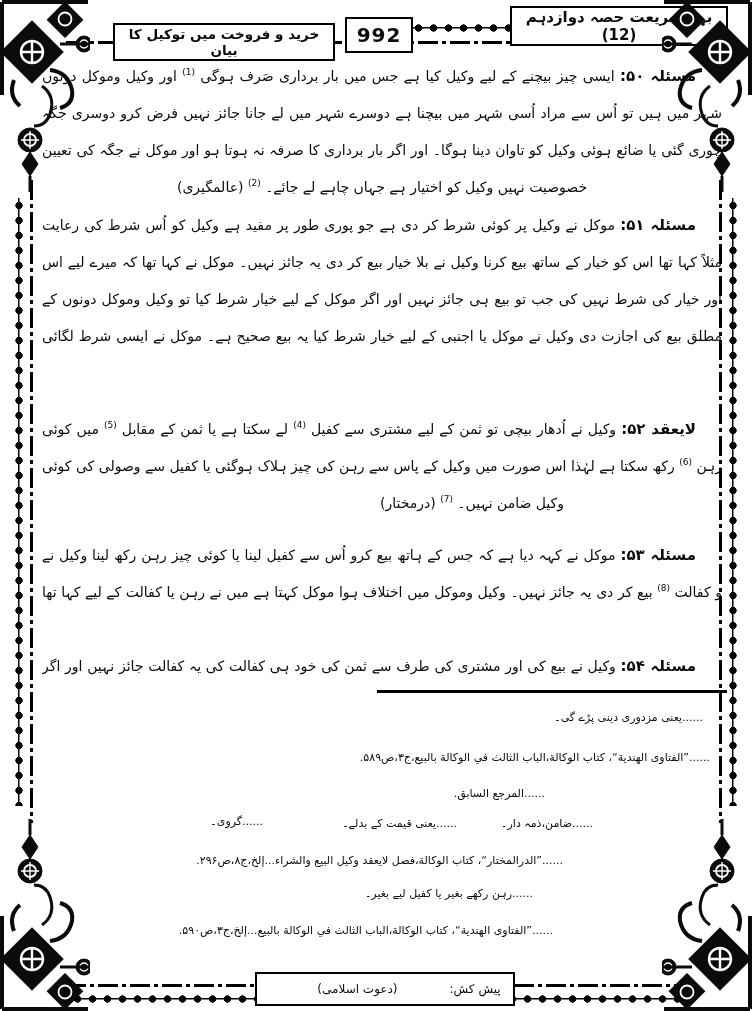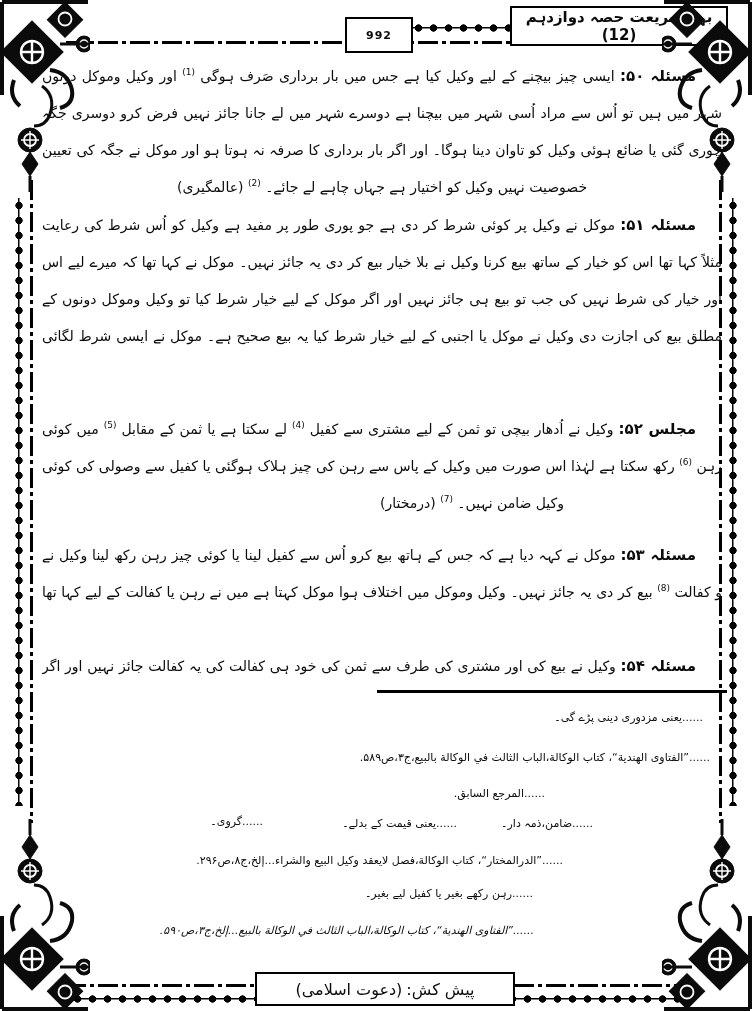--- a/index.html
+++ b/index.html
@@ -36,25 +36,25 @@
   .corner.tr{right:0;top:0;transform:scaleX(-1);}
   .corner.bl{left:0;bottom:0;transform:scaleY(-1);}
   .corner.br{right:0;bottom:0;transform:scale(-1,-1);}
   
   .hbox{
     position:absolute;z-index:2;background:#fff;border:2.5px solid #000;
     display:flex;align-items:center;justify-content:center;
     direction:rtl;font-weight:bold;text-align:center;
   }
   .box-book{left:510px;top:6px;width:214px;height:36px;font-size:15px;}
-  .box-page{left:345px;top:17px;width:64px;height:32px;font-size:11px;letter-spacing:1px;}
+  .box-page{left:345px;top:17px;width:64px;height:32px;font-size:20px;letter-spacing:1px;}
   .box-chapter{left:113px;top:23px;width:218px;height:34px;font-size:13.5px;}
   .box-footer{left:255px;top:972px;width:256px;height:30px;font-size:12.5px;gap:4px;}
   .box-footer .org{font-size:13.5px;font-weight:bold;}
-  .box-footer .lbl,.box-footer .sfx{font-weight:normal;font-size:16px;}
+  .box-footer .lbl,.box-footer .sfx{font-weight:normal;font-size:12px;margin-left:48px;}
   
   .main-text{position:absolute;left:42px;right:30px;top:0;height:100%;}
   .para{position:absolute;left:0;right:0;}
   .t-line{
     direction:rtl;text-align:justify;text-align-last:justify;
     height:37px;line-height:37px;font-size:14px;overflow:hidden;
   }
   .t-line.first{padding-right:26px;}
   .t-line.c{text-align:center;text-align-last:center;}
   .t-line.cr{text-align:center;text-align-last:center;padding-left:150px;}
@@ -170,39 +170,42 @@
 
   <div class="dashdot-h" style="left:66px;right:66px;top:41px;"></div>
   <div class="beads-h" style="left:411px;width:99px;top:23px;"></div>
 
   <div class="hbox box-book">
     <span>بہارشریعت حصہ دوازدہم (12)</span>
   </div>
   <div class="hbox box-page">
     <span>992</span>
   </div>
+  <div class="hbox box-chapter">
+    <span>خرید و فروخت میں توکیل کا بیان</span>
+  </div>
 
   <div class="main-text">
 
     <div class="para" style="top:58px;">
       <div class="t-line first supify"><span class="masala">مسئلہ ۵۰:</span> <span>ایسی چیز بیچنے کے لیے وکیل کیا ہے جس میں بار برداری صَرف ہوگی <sup>(1)</sup> اور وکیل وموکل دونوں ایک ہی</span></div>
       <div class="t-line supify">شہر میں ہیں تو اُس سے مراد اُسی شہر میں بیچنا ہے دوسرے شہر میں لے جانا جائز نہیں فرض کرو دوسری جگہ بار کرا کے لے گیا اور</div>
       <div class="t-line supify">چوری گئی یا ضائع ہوئی وکیل کو تاوان دینا ہوگا۔ اور اگر بار برداری کا صرفہ نہ ہوتا ہو اور موکل نے جگہ کی تعیین نہیں کی ہے تو اس شہر کی</div>
       <div class="t-line c supify">خصوصیت نہیں وکیل کو اختیار ہے جہاں چاہے لے جائے۔ <sup>(2)</sup> (عالمگیری)</div>
     </div>
 
     <div class="para" style="top:207px;">
       <div class="t-line first supify"><span class="masala">مسئلہ ۵۱:</span> <span>موکل نے وکیل پر کوئی شرط کر دی ہے جو پوری طور پر مفید ہے وکیل کو اُس شرط کی رعایت واجب ہے</span></div>
       <div class="t-line supify">مثلاً کہا تھا اس کو خیار کے ساتھ بیع کرنا وکیل نے بلا خیار بیع کر دی یہ جائز نہیں۔ موکل نے کہا تھا کہ میرے لیے اس میں خیار رکھنا</div>
       <div class="t-line supify">اور خیار کی شرط نہیں کی جب تو بیع ہی جائز نہیں اور اگر موکل کے لیے خیار شرط کیا تو وکیل وموکل دونوں کے لیے ہوگا۔ موکل نے</div>
       <div class="t-line supify">مطلق بیع کی اجازت دی وکیل نے موکل یا اجنبی کے لیے خیار شرط کیا یہ بیع صحیح ہے۔ موکل نے ایسی شرط لگائی جس کا کوئی فائدہ</div>
     </div>
 
     <div class="para" style="top:411px;">
-      <div class="t-line first supify"><span class="masala">مجلس ۵۲:</span> <span>وکیل نے اُدھار بیچی تو ثمن کے لیے مشتری سے کفیل <sup>(4)</sup> لے سکتا ہے یا ثمن کے مقابل <sup>(5)</sup> میں کوئی چیز</span></div>
+      <div class="t-line first supify"><span class="masala">لايعقد ۵۲:</span> <span>وکیل نے اُدھار بیچی تو ثمن کے لیے مشتری سے کفیل <sup>(4)</sup> لے سکتا ہے یا ثمن کے مقابل <sup>(5)</sup> میں کوئی چیز</span></div>
       <div class="t-line supify">رہن <sup>(6)</sup> رکھ سکتا ہے لہٰذا اس صورت میں وکیل کے پاس سے رہن کی چیز ہلاک ہوگئی یا کفیل سے وصولی کی کوئی صورت ہی نہ رہی تو</div>
       <div class="t-line cr2 supify">وکیل ضامن نہیں۔ <sup>(7)</sup> (درمختار)</div>
     </div>
 
     <div class="para" style="top:537px;">
       <div class="t-line first supify"><span class="masala">مسئلہ ۵۳:</span> <span>موکل نے کہہ دیا ہے کہ جس کے ہاتھ بیع کرو اُس سے کفیل لینا یا کوئی چیز رہن رکھ لینا وکیل نے بغیر رہن</span></div>
       <div class="t-line supify">و کفالت <sup>(8)</sup> بیع کر دی یہ جائز نہیں۔ وکیل وموکل میں اختلاف ہوا موکل کہتا ہے میں نے رہن یا کفالت کے لیے کہا تھا وکیل کہتا</div>
     </div>
 
     <div class="para" style="top:648px;">
@@ -210,21 +213,21 @@
     </div>
 
     <div class="fn" style="top:704px;right:19px;">......یعنی مزدوری دینی پڑے گی۔</div>
     <div class="fn" style="top:744px;right:12px;">......”الفتاوى الهندية“، كتاب الوكالة،الباب الثالث في الوكالة بالبيع،ج۳،ص۵۸۹.</div>
     <div class="fn" style="top:780px;right:177px;">......المرجع السابق.</div>
     <div class="fn" style="top:810px;right:129px;">......ضامن،ذمہ دار۔</div>
     <div class="fn" style="top:810px;right:265px;">......یعنی قیمت کے بدلے۔</div>
     <div class="fn" style="top:808px;right:459px;">......گروی۔</div>
     <div class="fn" style="top:847px;right:159px;">......”الدرالمختار“، كتاب الوكالة،فصل لايعقد وكيل البيع والشراء...إلخ،ج۸،ص۲۹۶.</div>
     <div class="fn" style="top:880px;right:189px;">......رہن رکھے بغیر یا کفیل لیے بغیر۔</div>
-    <div class="fn" style="top:917px;right:188px;font-style:italic;">......”الفتاوى الهندية“، كتاب الوكالة،الباب الثالث في الوكالة بالبيع...إلخ،ج۳،ص۵۹۰.</div>
+    <div class="fn" style="top:917px;right:169px;">......”الفتاوى الهندية“، كتاب الوكالة،الباب الثالث في الوكالة بالبيع...إلخ،ج۳،ص۵۹۰.</div>
   </div>
 
   <div class="fn-sep"></div>
 
   <div class="dashdot-h" style="left:66px;right:66px;top:984px;"></div>
   <div class="beads-h" style="left:70px;right:70px;top:994px;"></div>
   <div class="hbox box-footer">
     <span class="lbl">پیش کش:</span>
     <span class="sfx">(دعوت اسلامی)</span>
   </div>

